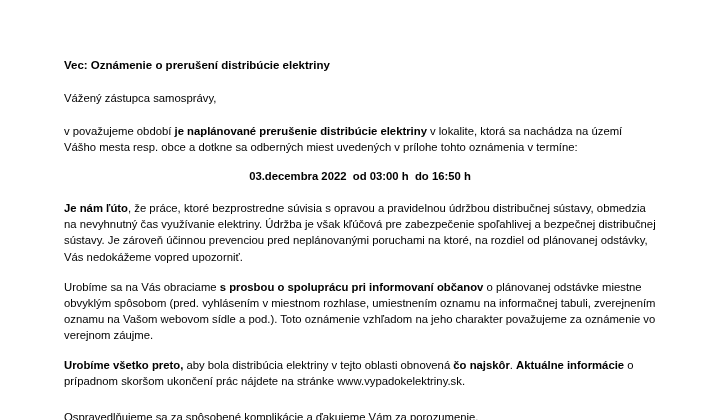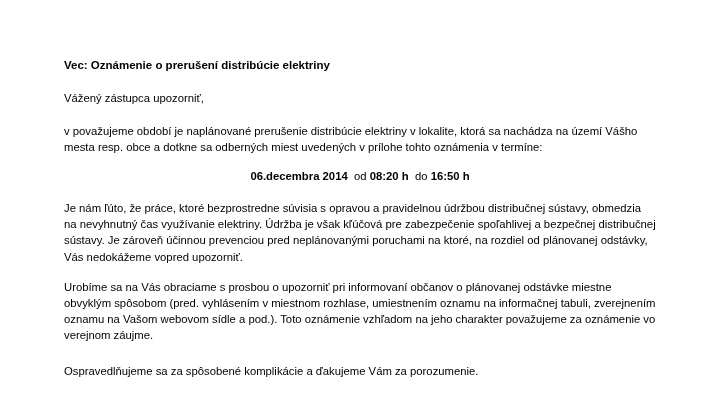--- a/index.html
+++ b/index.html
@@ -43,51 +43,52 @@
     margin-bottom: 17px;
   }
   .termin-line {
     font-size: 11.3px;
     font-weight: bold;
     text-align: center;
     margin: 0 0 16px 0;
     line-height: 1.4;
   }
   .termin-line .reg {
-    font-weight: normal;
+    font-weight: bold;
   }
   b, strong {
-    font-weight: normal;
+    font-weight: bold;
   }
   .spacer-sm {
     height: 6px;
   }
   .closing {
     font-size: 11.3px;
     line-height: 1.42;
     margin: 0 0 14px 0;
   }
 </style>
 </head>
 <body>
 
 <div class="page">
   <div class="doc">
 
     <p class="subject">Vec: Oznámenie o prerušení distribúcie elektriny</p>
 
-    <p class="para greeting">Vážený zástupca upozorniť,</p>
+    <p class="para greeting">Vážený zástupca samosprávy,</p>
 
     <p class="para"><span>v považujeme období </span><b>je naplánované prerušenie distribúcie elektriny</b><span> v lokalite, ktorá sa nachádza na území Vášho mesta resp. obce a dotkne sa odberných miest uvedených v prílohe tohto oznámenia v termíne:</span></p>
 
-    <p class="termin-line"><span>06.decembra 2014</span>&nbsp;&nbsp;<span class="reg">od</span>&nbsp;<span>08:20 h</span>&nbsp;&nbsp;<span class="reg">do</span>&nbsp;<span>16:50 h</span></p>
+    <p class="termin-line"><span>03.decembra 2022</span>&nbsp;&nbsp;<span class="reg">od</span>&nbsp;<span>03:00 h</span>&nbsp;&nbsp;<span class="reg">do</span>&nbsp;<span>16:50 h</span></p>
 
     <p class="para"><b>Je nám ľúto</b><span>, že práce, ktoré bezprostredne súvisia s opravou a pravidelnou údržbou distribučnej sústavy, obmedzia na nevyhnutný čas využívanie elektriny. Údržba je však kľúčová pre zabezpečenie spoľahlivej a bezpečnej distribučnej sústavy. Je zároveň účinnou prevenciou pred neplánovanými poruchami na ktoré, na rozdiel od plánovanej odstávky, Vás nedokážeme vopred upozorniť.</span></p>
 
-    <p class="para"><span>Urobíme sa na Vás obraciame </span><b>s prosbou o upozorniť pri informovaní občanov</b><span> o plánovanej odstávke miestne obvyklým spôsobom (pred. vyhlásením v miestnom rozhlase, umiestnením oznamu na informačnej tabuli, zverejnením oznamu na Vašom webovom sídle a pod.). Toto oznámenie vzhľadom na jeho charakter považujeme za oznámenie vo verejnom záujme.</span></p>
+    <p class="para"><span>Urobíme sa na Vás obraciame </span><b>s prosbou o spoluprácu pri informovaní občanov</b><span> o plánovanej odstávke miestne obvyklým spôsobom (pred. vyhlásením v miestnom rozhlase, umiestnením oznamu na informačnej tabuli, zverejnením oznamu na Vašom webovom sídle a pod.). Toto oznámenie vzhľadom na jeho charakter považujeme za oznámenie vo verejnom záujme.</span></p>
 
+    <p class="para"><b>Urobíme všetko preto,</b><span> aby bola distribúcia elektriny v tejto oblasti obnovená </span><b>čo najskôr</b><span>. </span><b>Aktuálne informácie</b><span> o prípadnom skoršom ukončení prác nájdete na stránke www.vypadokelektriny.sk.</span></p>
 
     <div class="spacer-sm"></div>
 
     <p class="closing">Ospravedlňujeme sa za spôsobené komplikácie a ďakujeme Vám za porozumenie.</p>
 
   </div>
 </div>
 
 </body></html>

